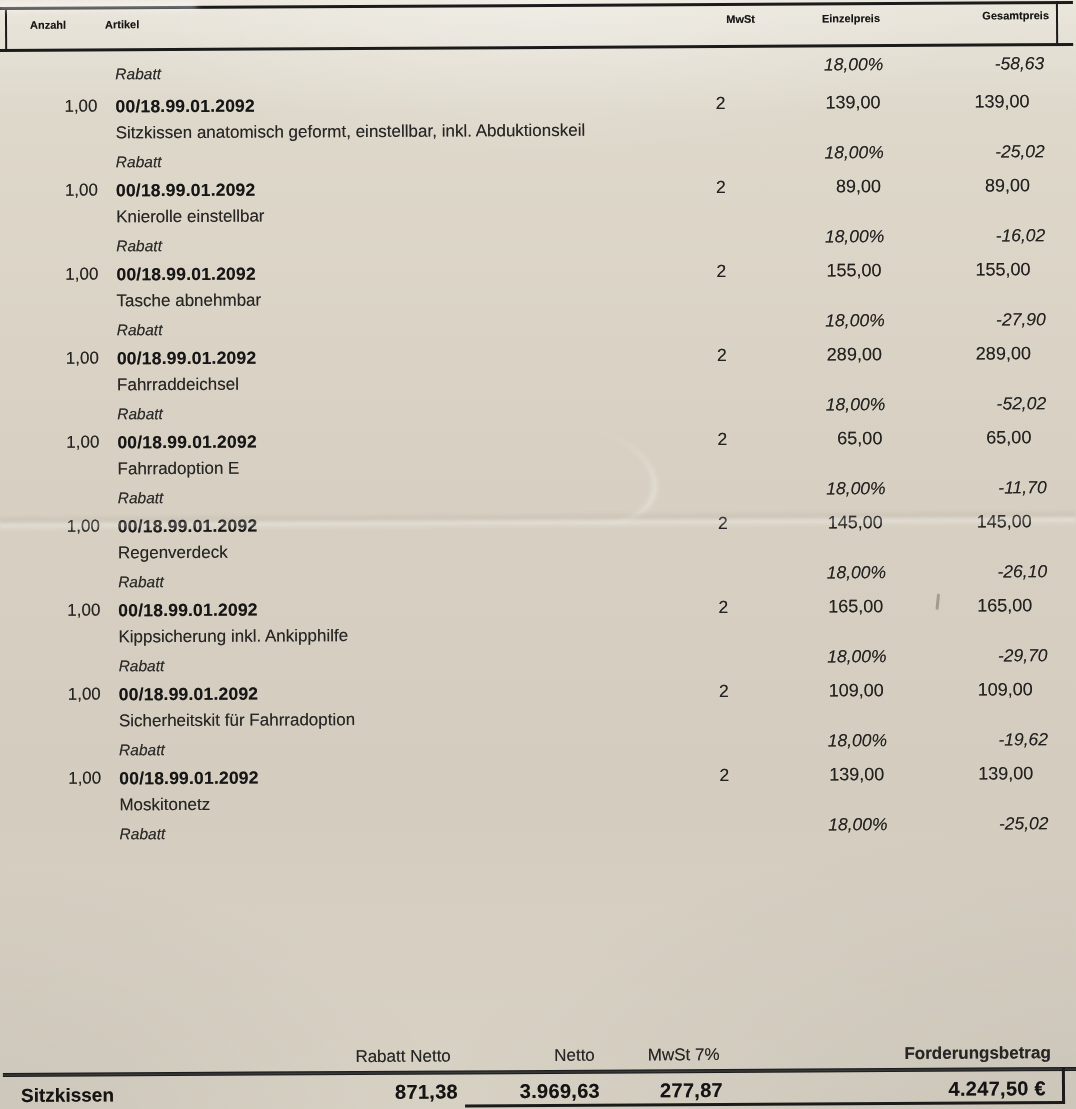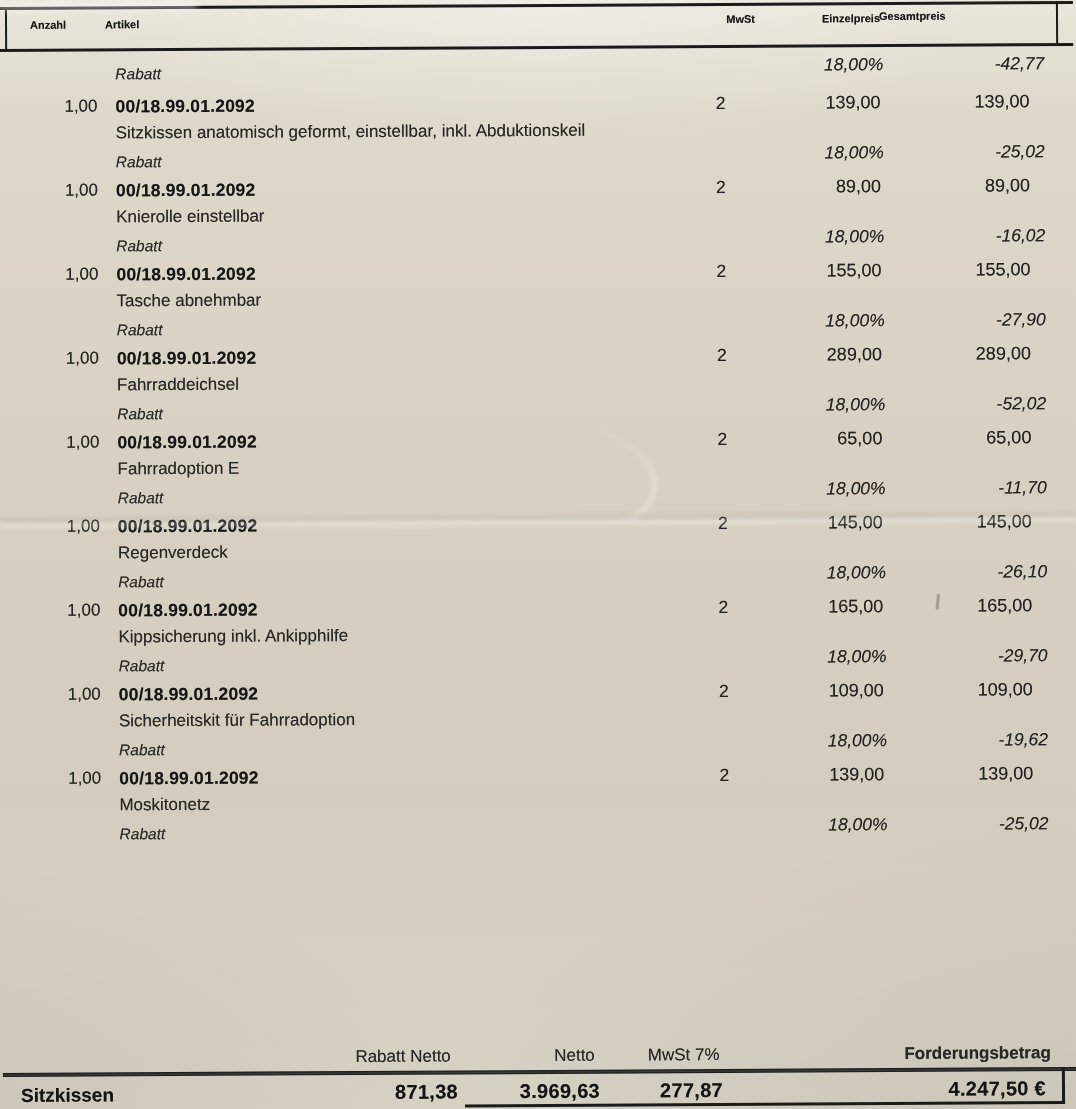--- a/index.html
+++ b/index.html
@@ -19,21 +19,21 @@
   
   .rule-top{top:4px;left:0;width:1076px;height:3px;}
   .rule-under{top:46px;left:0;width:1076px;height:2.5px;}
   .tick-left{left:8px;top:4px;width:2px;height:44px;}
   .tick-right{left:1059px;top:4px;width:2px;height:44px;}
   .hdr{position:absolute;top:16px;font-weight:bold;font-size:11px;color:#161616;}
   .h-anzahl{left:33px;}
   .h-artikel{left:108px;}
   .h-mwst{left:688px;width:70px;text-align:right;top:14px;}
   .h-einzel{left:758px;width:125px;text-align:right;top:14px;}
-  .h-gesamt{left:882px;width:170px;top:12px;}
+  .h-gesamt{left:882px;width:170px;text-align:right;top:12px;}
 
   
   .item-block{position:absolute;left:0;width:1076px;height:84px;top:calc(94px + var(--i) * 84px);}
   .col-qty{position:absolute;left:0;top:0;width:100px;text-align:right;font-size:17px;color:#242424;}
   .col-art{position:absolute;left:118px;top:0;font-weight:bold;font-size:17.5px;color:#161616;letter-spacing:0.2px;}
   .col-mwst{position:absolute;left:688px;top:0;width:70px;text-align:center;font-size:17.5px;}
   .col-unit{position:absolute;left:758px;top:0;width:125px;text-align:right;font-size:18px;}
   .col-total{position:absolute;left:882px;top:0;width:150px;text-align:right;font-size:18px;}
   .row-desc{position:absolute;left:118px;top:27px;font-size:17px;color:#262626;}
   .rab-label{position:absolute;left:118px;top:57px;font-style:italic;font-size:15.5px;color:#2b2b2b;}
@@ -81,21 +81,21 @@
     <div class="vline tick-right"></div>
     <div class="hdr h-anzahl">Anzahl</div>
     <div class="hdr h-artikel">Artikel</div>
     <div class="hdr h-mwst">MwSt</div>
     <div class="hdr h-einzel">Einzelpreis</div>
     <div class="hdr h-gesamt">Gesamtpreis</div>
 
     <div class="orphan">
       <div class="rab-label">Rabatt</div>
       <div class="rab-pct">18,00%</div>
-      <div class="rab-amt">-42,77</div>
+      <div class="rab-amt">-58,63</div>
     </div>
 
     <div>
       <div class="item-block" style="--i: 0;">
         <div class="col-qty">1,00</div>
         <div class="col-art">00/18.99.01.2092</div>
         <div class="col-mwst">2</div>
         <div class="col-unit">139,00</div>
         <div class="col-total">139,00</div>
         <div class="row-desc">Sitzkissen anatomisch geformt, einstellbar, inkl. Abduktionskeil</div>

